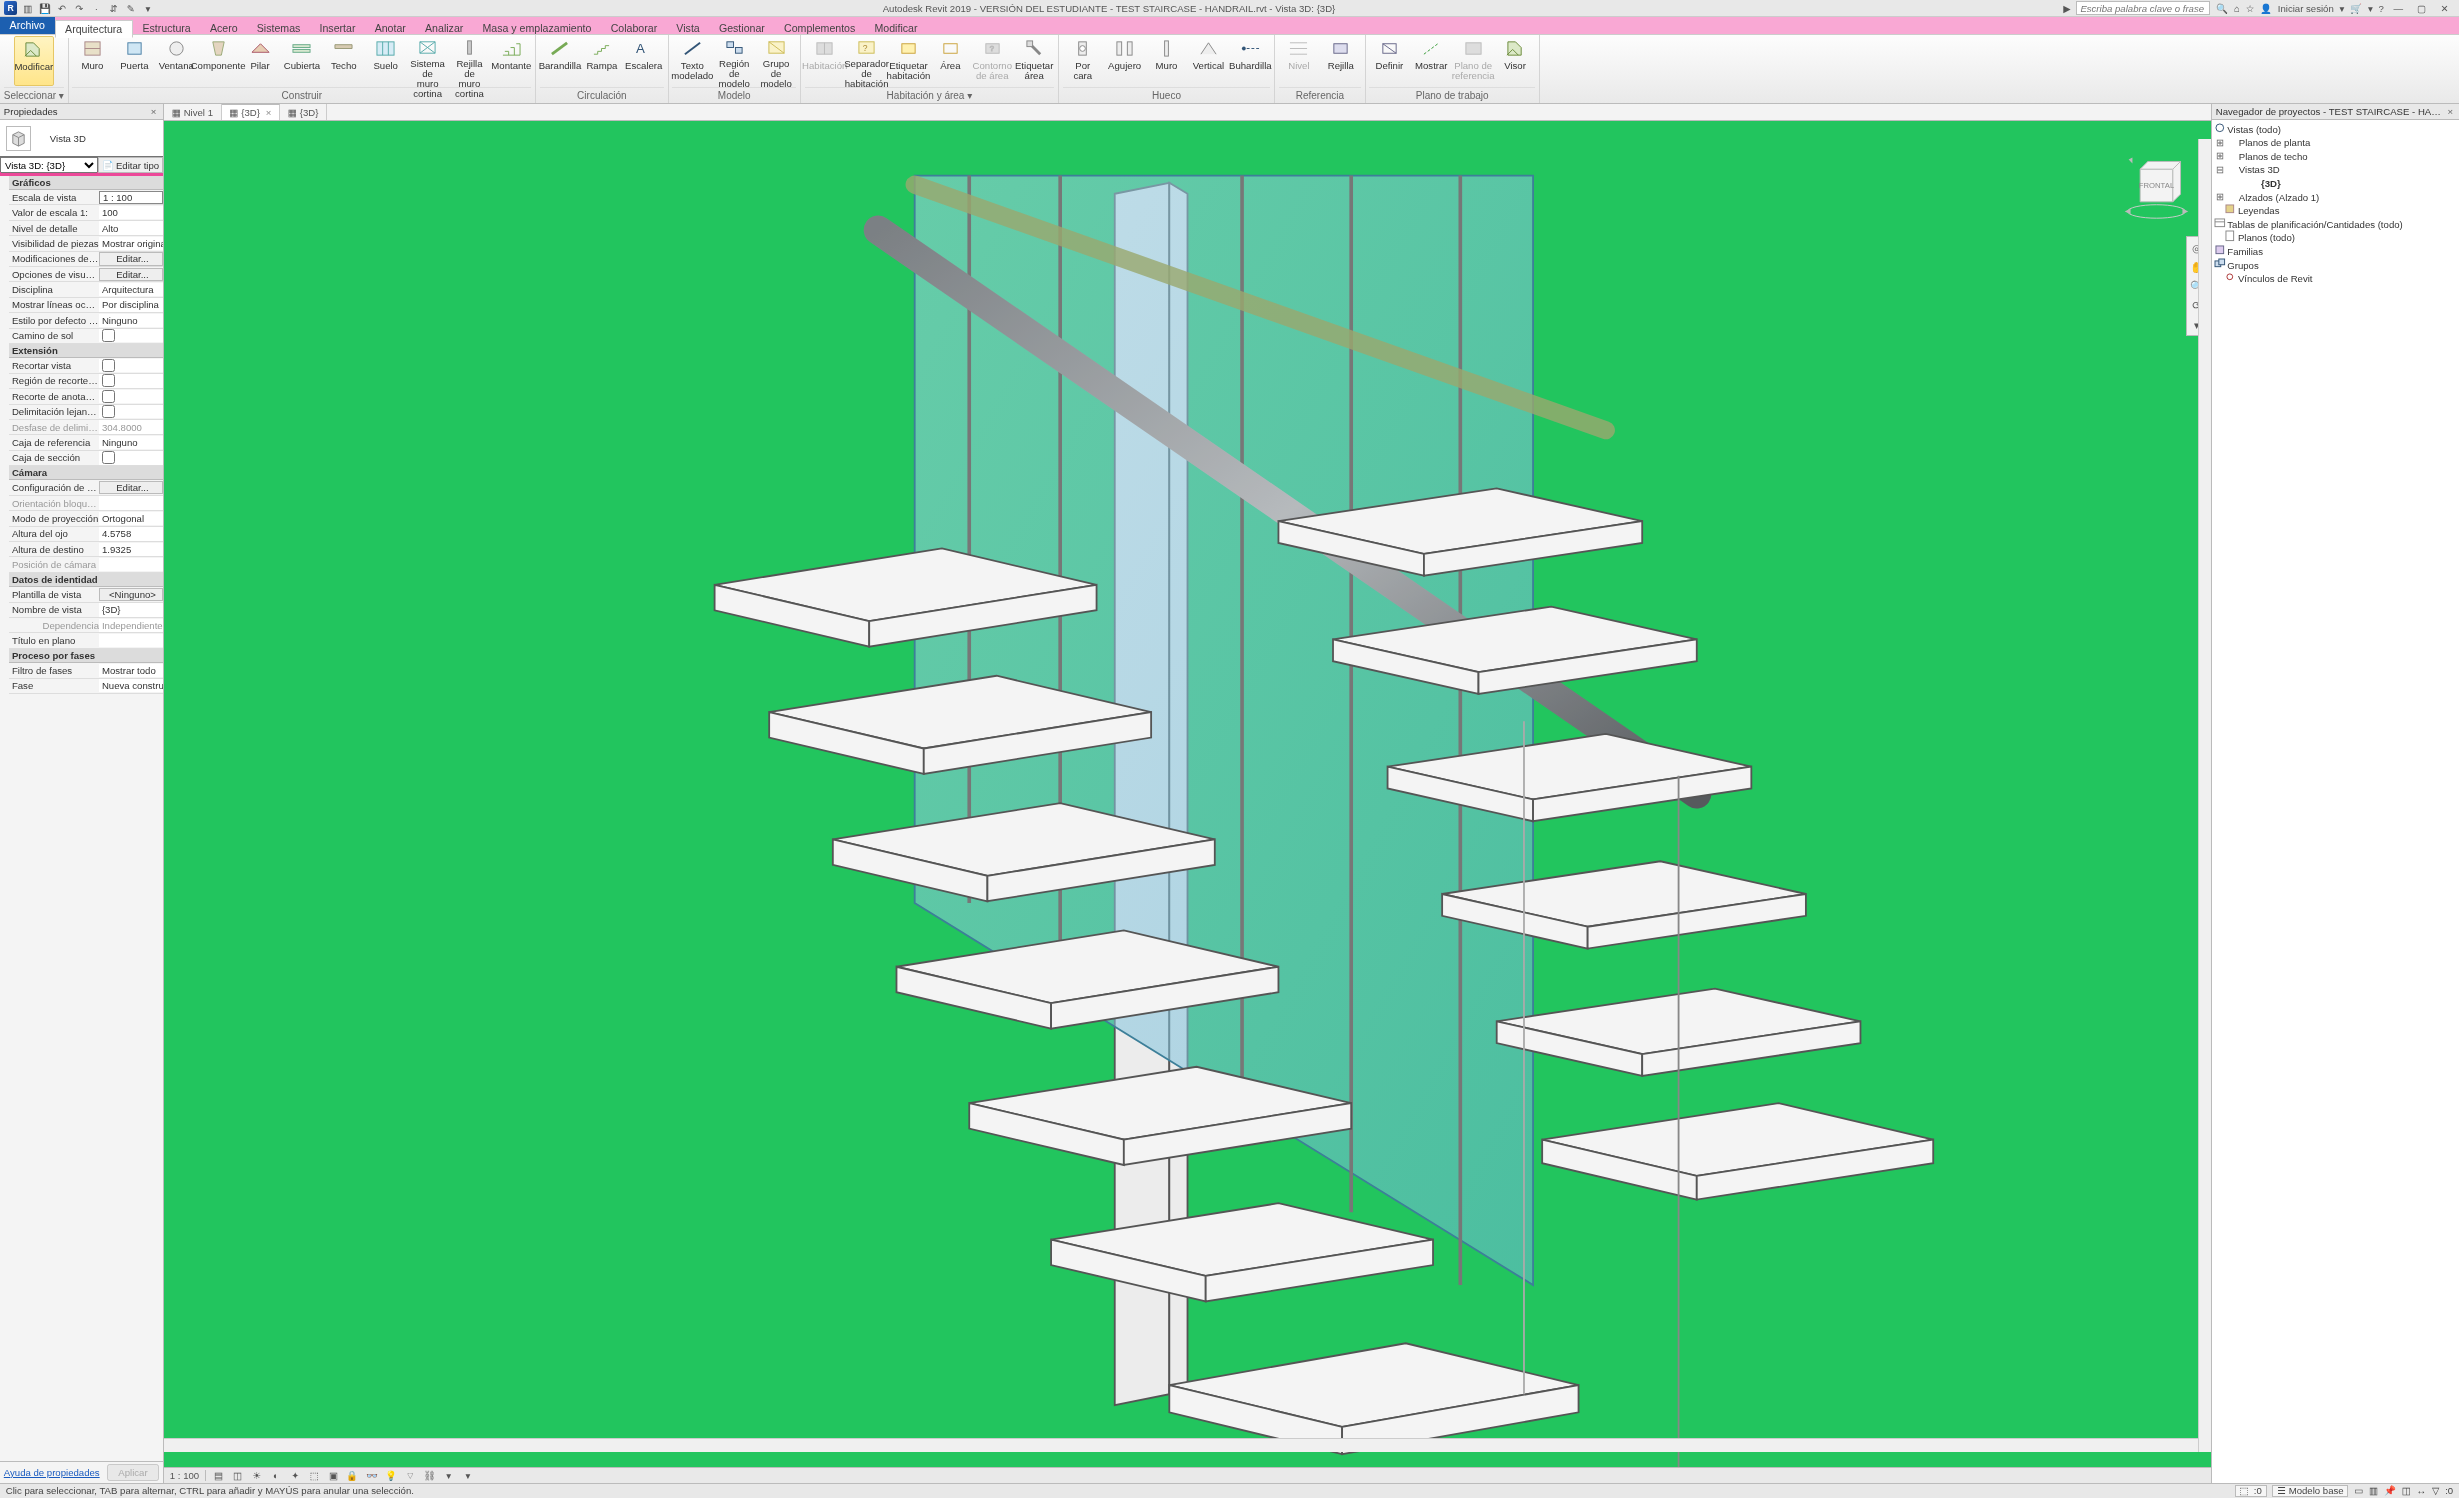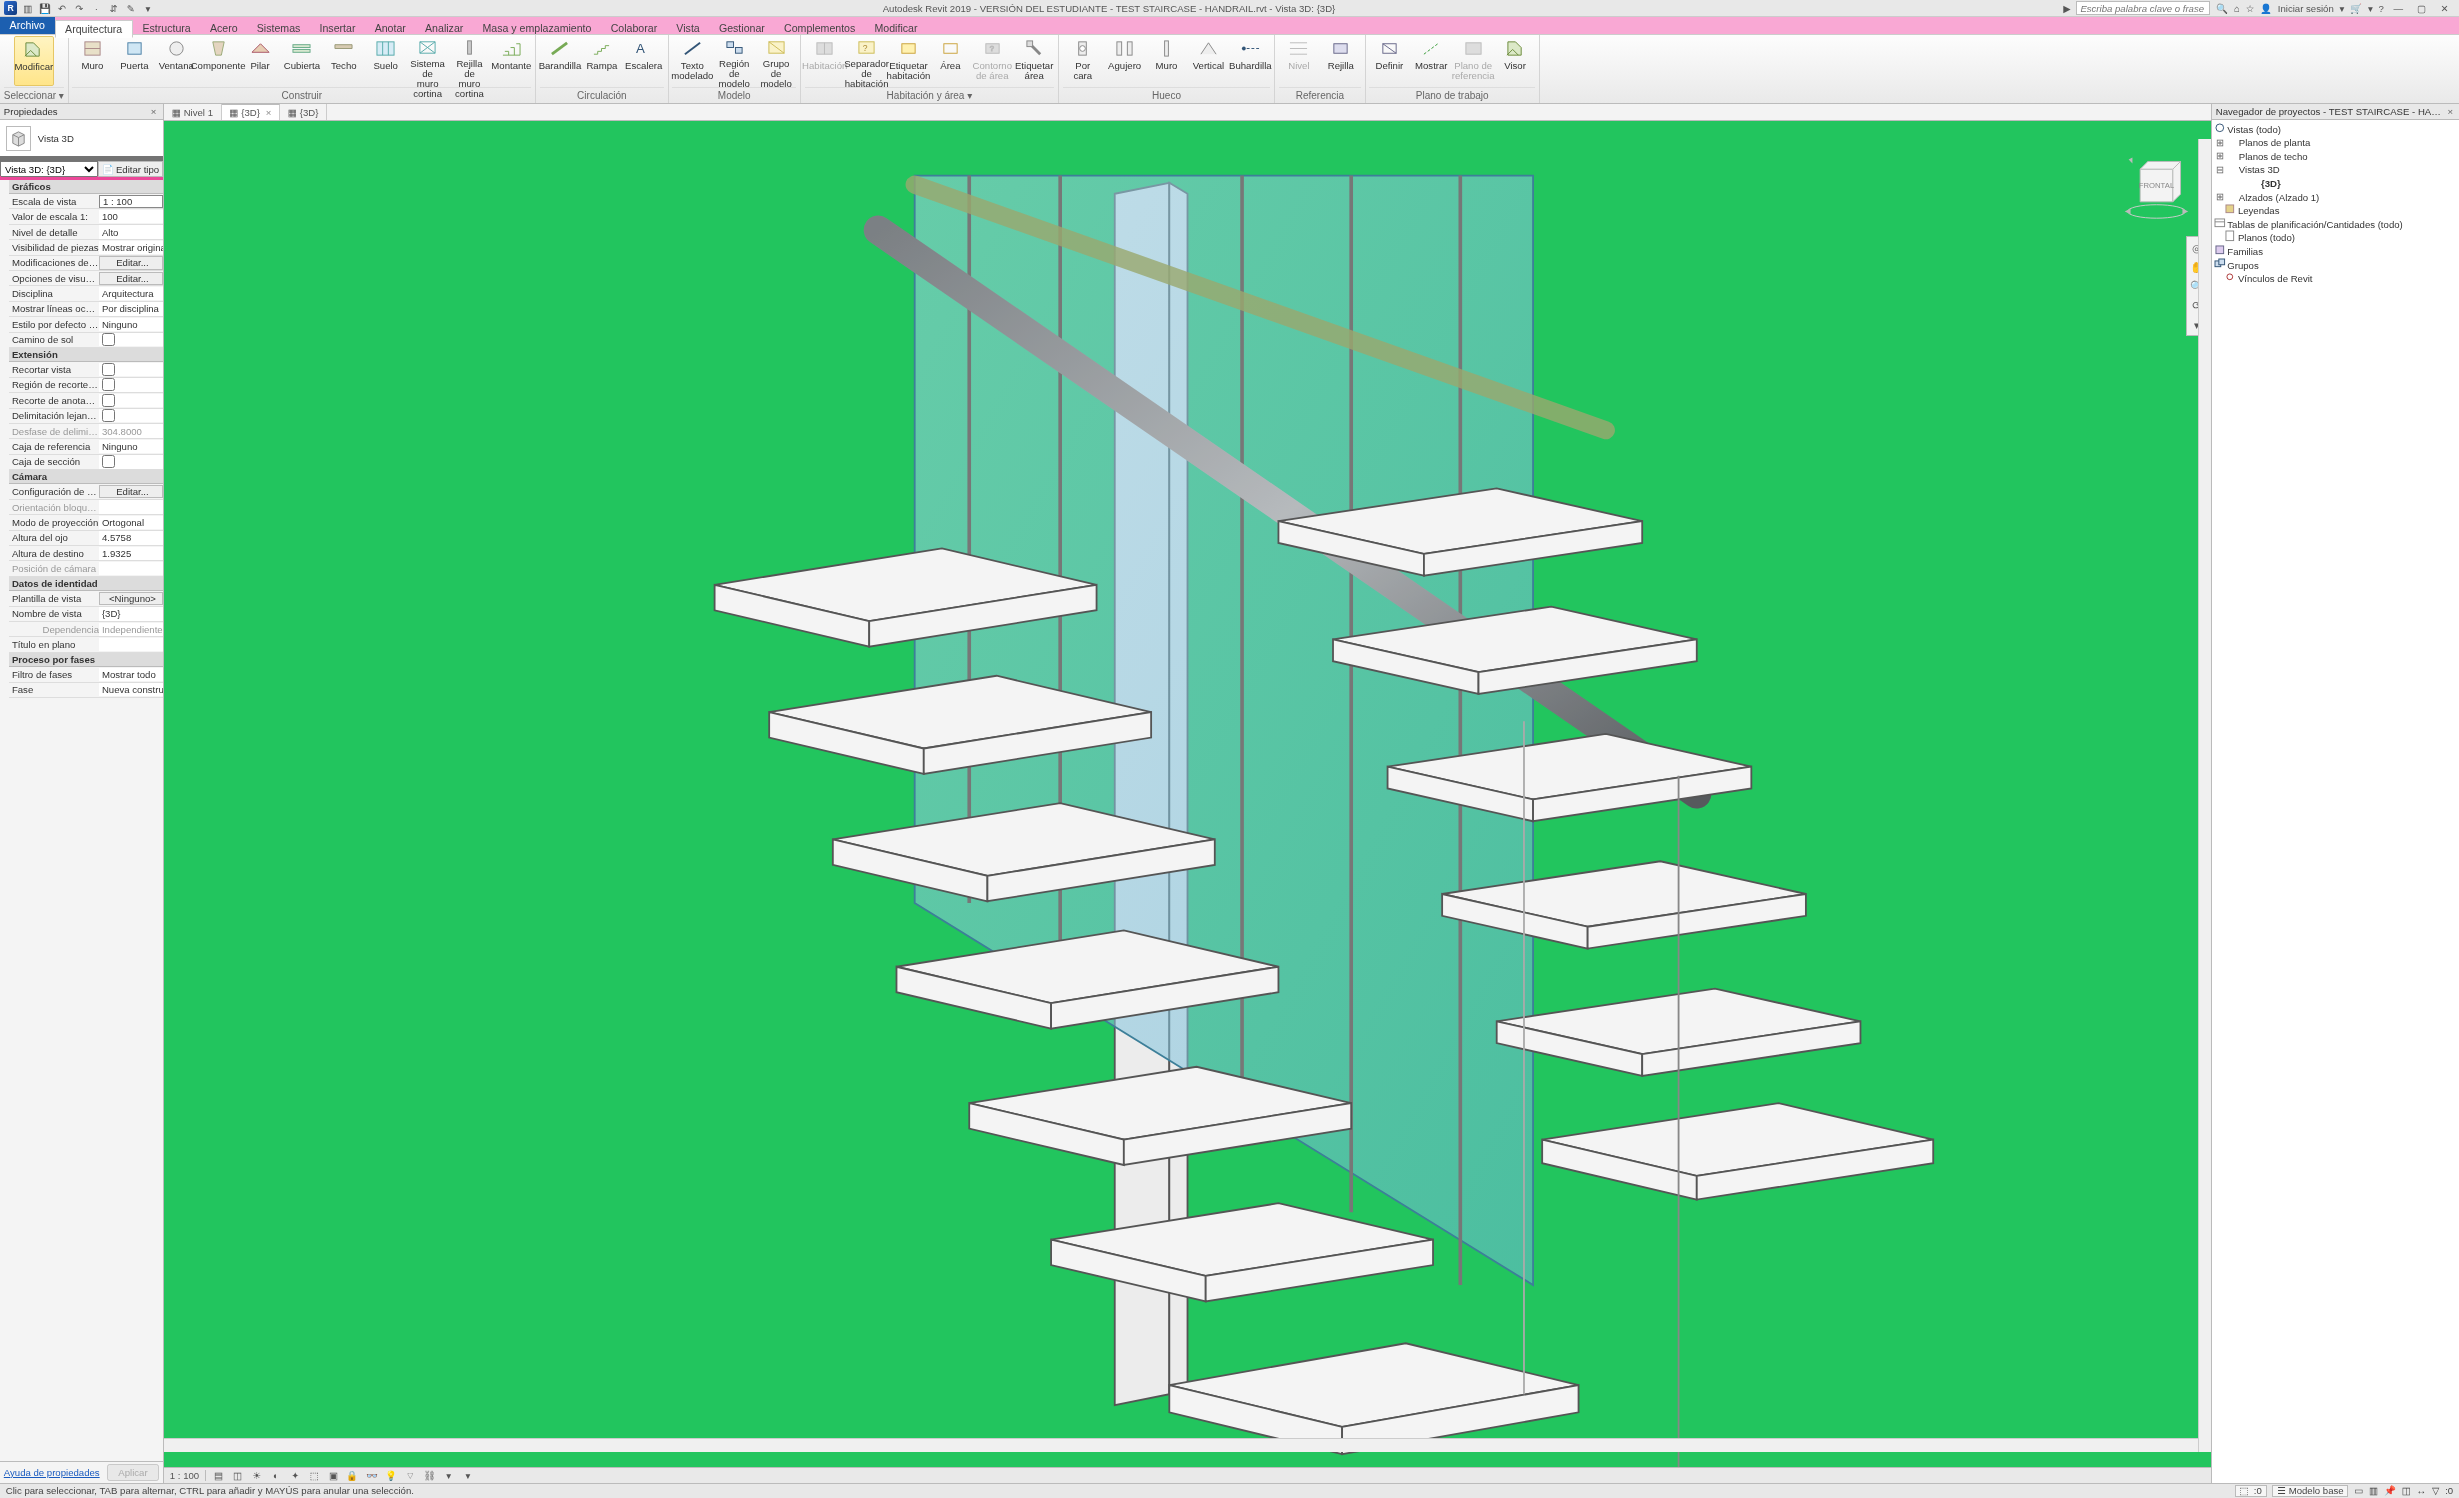--- a/index.html
+++ b/index.html
@@ -36,21 +36,21 @@
 
 svg { overflow:visible; }
 
 
 .body-area { position:absolute; top:104px; left:0; right:0; bottom:15.4px; display:flex; }
 
 
 .props { width:164px; display:flex; flex-direction:column; border-right:1px solid #bbb; background:#f4f4f4; font-size:9.6px;}
 .panel-title { display:flex; align-items:center; justify-content:space-between; padding:1.9px 3.8px; background:#e8e8e8; border-bottom:1px solid #bbb; font-size:9.6px;}
 .panel-title .x { width:11.5px; text-align:center; color:#666; }
-.type-sel { display:flex; align-items:center; gap:7px; padding:5.8px; background:#fff; border-bottom:6px solid #737373;}
+.type-sel { display:flex; align-items:center; gap:19px; padding:5.8px; background:#fff; border-bottom:2px solid #737373;}
 .type-sel .cube { width:25px; height:25px; border:1px solid #bbb; display:flex;align-items:center;justify-content:center;}
 .props .row { display:flex; align-items:center; height:15.4px; border-bottom:1px solid #ddd; }
 .props .row .k { width:90px; padding-left:2.9px; color:#333; white-space:nowrap; overflow:hidden; text-overflow:ellipsis;}
 .props .row .v { flex:1; padding-left:2.9px; background:#fff; height:13.4px; display:flex;align-items:center; white-space:nowrap; overflow:hidden;}
 .props .row .v.btnlike { background:#eee; border:1px solid #bbb; justify-content:center;}
 .props .row .v input[type=checkbox]{ margin:0;}
 .props .section-h { background:#dcdcdc; font-weight:bold; padding-left:2.9px; height:14.4px; display:flex;align-items:center; border-bottom:1px solid #bbb;}
 .props .scroll { flex:1; overflow-y:auto; overflow-x:hidden;padding-left:9px;}
 .props .edit-type-row { display:flex; align-items:center; height:17.3px; background:#84cc16; border-bottom:4px solid #ec4899;}
 .props .edit-type-row select{ flex:1; font-size:9.6px; height:15.4px;}

